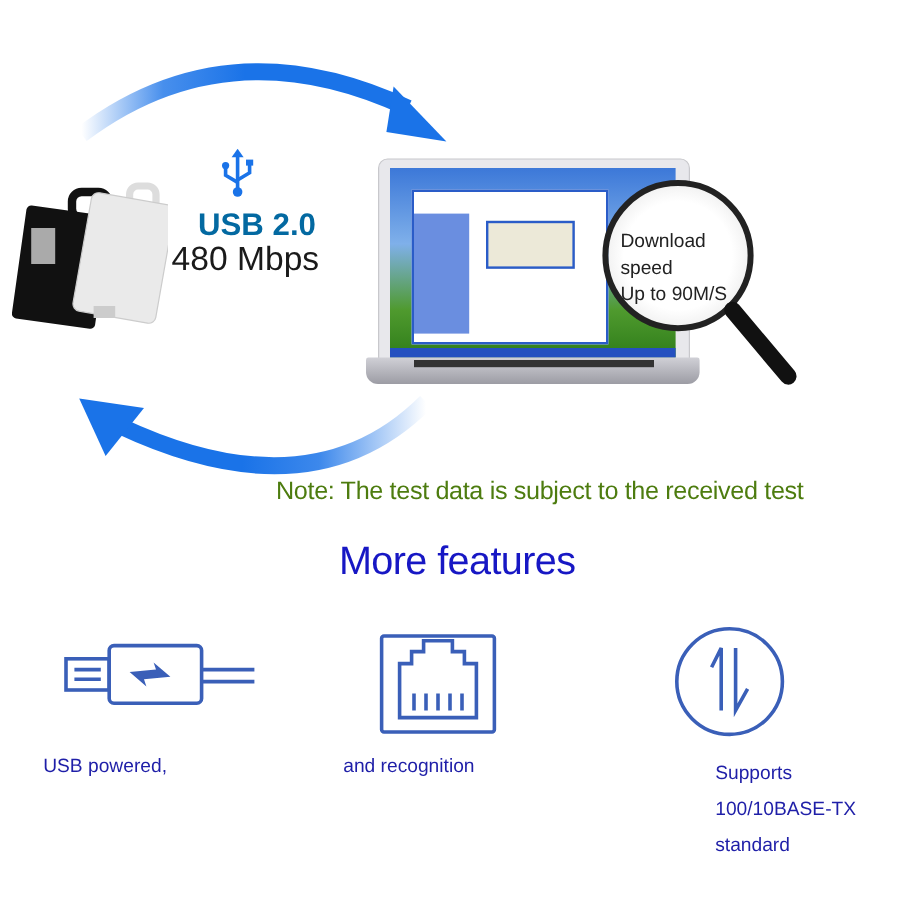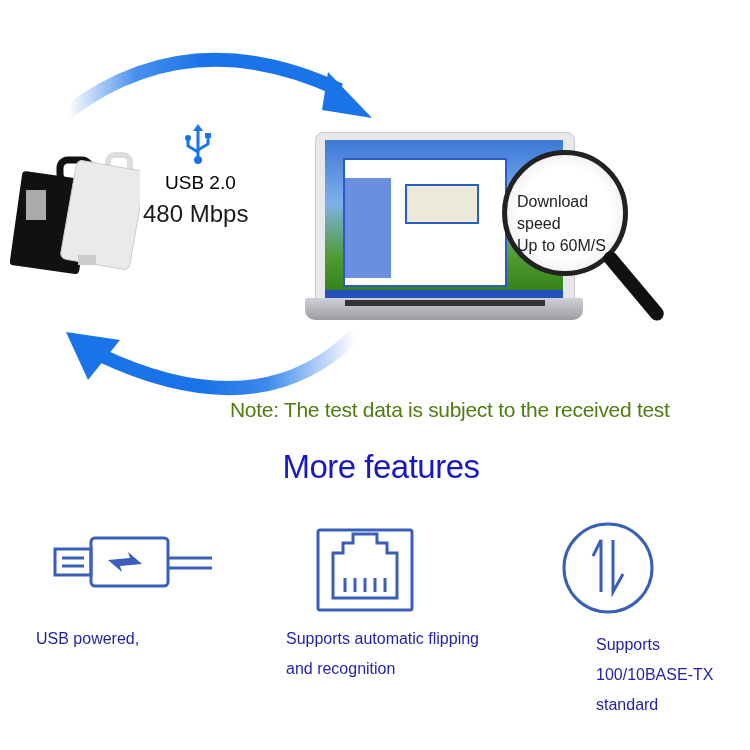--- a/index.html
+++ b/index.html
@@ -1,19 +1,19 @@
 <!DOCTYPE html>
 <html><head>
 <meta charset="utf-8">
 <style>
   html, body { margin:0; padding:0; background:#ffffff; }
   body { width:750px; height:750px; position:relative; overflow:hidden; font-family:"Liberation Sans", sans-serif; }
   .abs { position:absolute; }
-  .usb-label { left:165px; top:172px; font-size:19px; color:#000000; }
-  .speed-label { left:143px; top:200px; font-size:24px; color:#1a1a1a; }
+  .usb-label { left:165px; top:172px; font-size:26px; color:#0369a1;font-weight:bold; }
+  .speed-label { left:143px; top:200px; font-size:28px; color:#1a1a1a; }
   .note { left:230px; top:398px; font-size:21px; color:#4d7c0f; letter-spacing:-0.3px; }
   .title { left:0; width:762px; top:448px; text-align:center; font-size:33px; color:#1717c4; letter-spacing:-0.5px; }
   .feat-text { font-size:16px; color:#1f1fa8; line-height:30px; }
   .mag-text { font-size:16px; color:#222; line-height:22px; }
 </style>
 </head>
 <body>
 
 <svg class="abs" style="left:0;top:0" width="750" height="450" viewBox="0 0 750 450">
   <defs>
@@ -65,21 +65,21 @@
     <div style="position:absolute;left:80px;top:44px;width:70px;height:36px;background:#ece9d8;border:2px solid #2a5cc8;"></div>
     <div style="position:absolute;left:0;bottom:0;width:238px;height:8px;background:#2450c0;"></div>
   </div>
   <div style="position:absolute;left:0;top:166px;width:278px;height:22px;background:linear-gradient(#d0d0d6,#9c9ca4);border-radius:2px 2px 10px 10px;"></div>
   <div style="position:absolute;left:40px;top:168px;width:200px;height:6px;background:#333;"></div>
 </div>
 
 <div class="abs" style="left:502px;top:150px;width:116px;height:116px;border-radius:50%;border:5px solid #222;background:radial-gradient(#fff 55%,#ddd 100%);">
   <div class="mag-text" style="position:absolute;left:10px;top:36px;">
     <div>Download speed</div>
-    <div>Up to 60M/S</div>
+    <div>Up to 90M/S</div>
   </div>
 </div>
 <div class="abs" style="left:606px;top:246px;width:86px;height:14px;background:#111;border-radius:7px;transform:rotate(50deg);transform-origin:0 50%;"></div>
 
 <div class="abs note">Note: The test data is subject to the received test</div>
 
 <div class="abs title">More features</div>
 
 <svg class="abs" style="left:50px;top:532px" width="165" height="60" viewBox="0 0 165 60">
   <g stroke="#3a5fb8" stroke-width="3" fill="none">
@@ -101,21 +101,20 @@
     <rect x="2" y="2" width="94" height="80" rx="2"></rect>
     <path d="M17 70 L17 25 L27 25 L27 15 L37 15 L37 6 L61 6 L61 15 L71 15 L71 25 L81 25 L81 70 Z"></path>
     <line x1="29" y1="50" x2="29" y2="64"></line>
     <line x1="39" y1="50" x2="39" y2="64"></line>
     <line x1="49" y1="50" x2="49" y2="64"></line>
     <line x1="59" y1="50" x2="59" y2="64"></line>
     <line x1="69" y1="50" x2="69" y2="64"></line>
   </g>
 </svg>
 <div class="abs feat-text" style="left:286px;top:624px;">
-  <div>Supports automatic flipping</div>
   <div>and recognition</div>
 </div>
 
 <svg class="abs" style="left:560px;top:520px" width="96" height="96" viewBox="0 0 96 96">
   <g stroke="#3a5fb8" stroke-width="3" fill="none">
     <circle cx="48" cy="48" r="44"></circle>
     <path d="M41 72 L41 20 L33 36"></path>
     <path d="M53 20 L53 72 L63 54"></path>
   </g>
 </svg>

